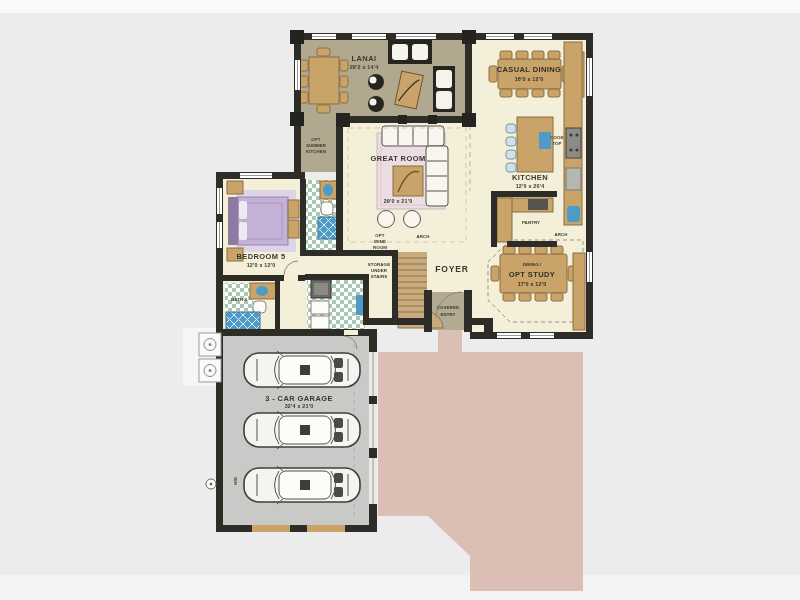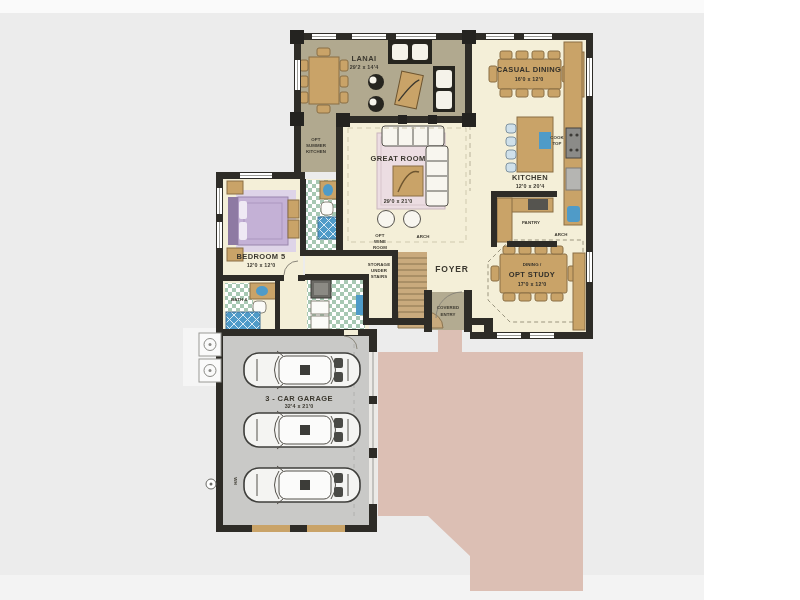--- a/index.html
+++ b/index.html
@@ -1,16 +1,16 @@
 <!DOCTYPE html>
 <html><head>
 <meta charset="utf-8">
 <style>
   html,body{margin:0;padding:0;background:#ffffff;}
-  .stage{position:relative;width:704px;height:600px;background:#a21caf;overflow:hidden;
+  .stage{position:relative;width:800px;height:600px;background:#a21caf;overflow:hidden;
          font-family:"Liberation Sans", sans-serif;}
   svg{display:block}
   
   text{font-family:"Liberation Sans", sans-serif;fill:#3b382f;text-anchor:middle;}
   .rm{font-size:7.5px;font-weight:bold;letter-spacing:.4px;}
   .rm-lg{font-size:8.5px;font-weight:bold;letter-spacing:.8px;}
   .dim{font-size:5.4px;font-weight:bold;letter-spacing:.2px;}
   .tiny{font-size:4.4px;font-weight:bold;letter-spacing:.1px;}
   .onwood{fill:#33302a;}
 </style>

